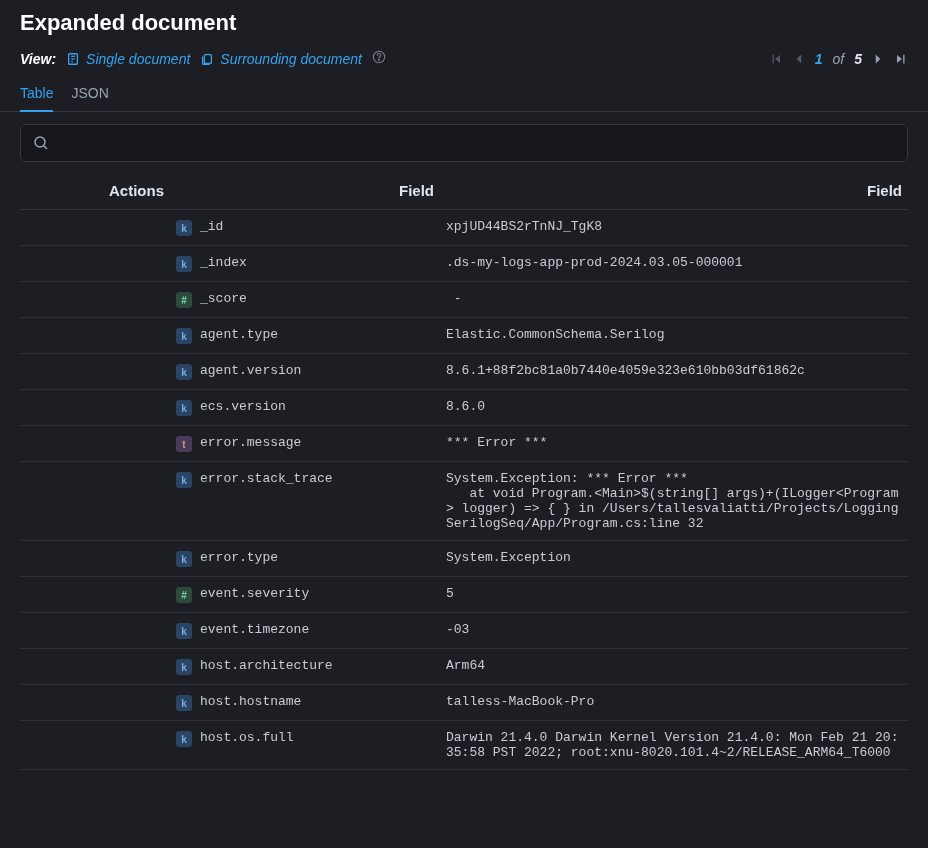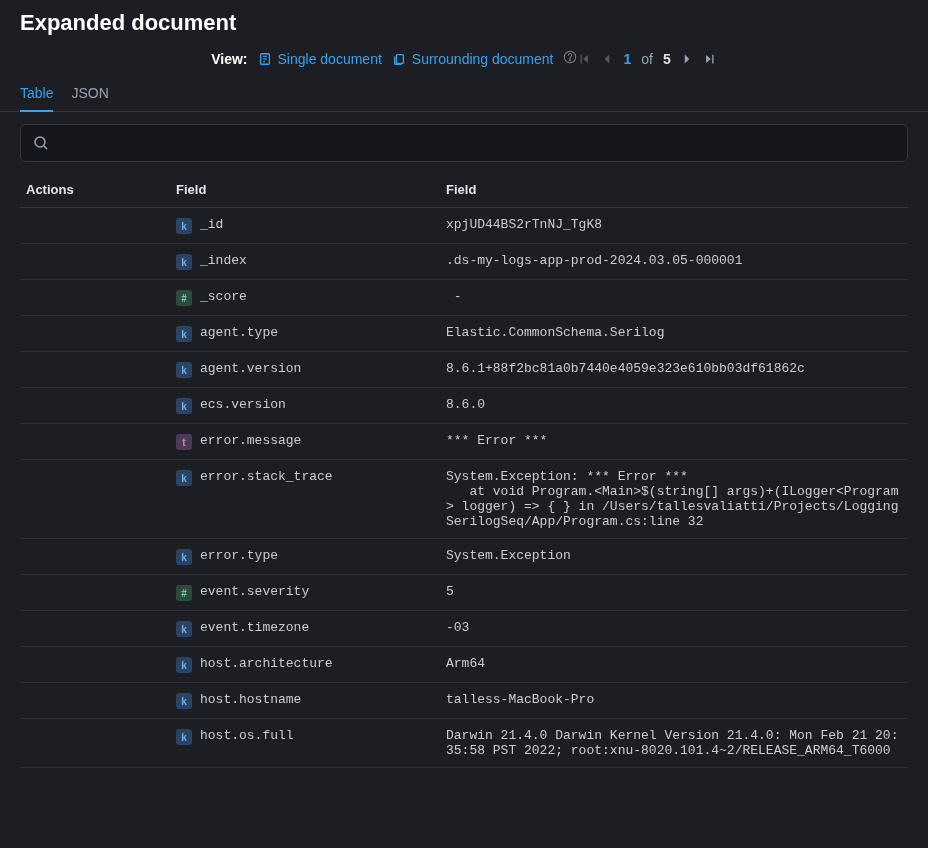--- a/index.html
+++ b/index.html
@@ -20,23 +20,24 @@
   padding: 10px 20px 0 20px;
 }
 .title {
   font-size: 22px;
   font-weight: 700;
   color: #ffffff;
   margin-bottom: 14px;
 }
 .subheader {
   display: flex;
-  justify-content: center;
+  justify-content: space-between;
   align-items: center;
   padding-bottom: 10px;
+  font-style: italic;
 }
 .view-row {
   display: flex;
   align-items: center;
   gap: 10px;
 }
 .view-label {
   font-weight: 600;
   color: #ffffff;
 }
@@ -125,23 +126,23 @@
 }
 .search input::placeholder {
   color: #7a7f89;
 }
 .table {
   width: calc(100% - 40px);
   margin: 0 20px;
   border-collapse: collapse;
 }
 .table thead th {
-  text-align: left;
+  text-align: right;
   font-weight: 600;
-  font-size: 13px;
+  font-size: 15px;
   color: #dfe5ef;
   padding: 8px 6px 10px 6px;
   border-bottom: 1px solid #343741;
 }
 .col-actions { width: 150px; }
 .col-field { width: 270px; }
 .table tbody td {
   padding: 9px 6px;
   border-bottom: 1px solid #2e3039;
   vertical-align: top;

